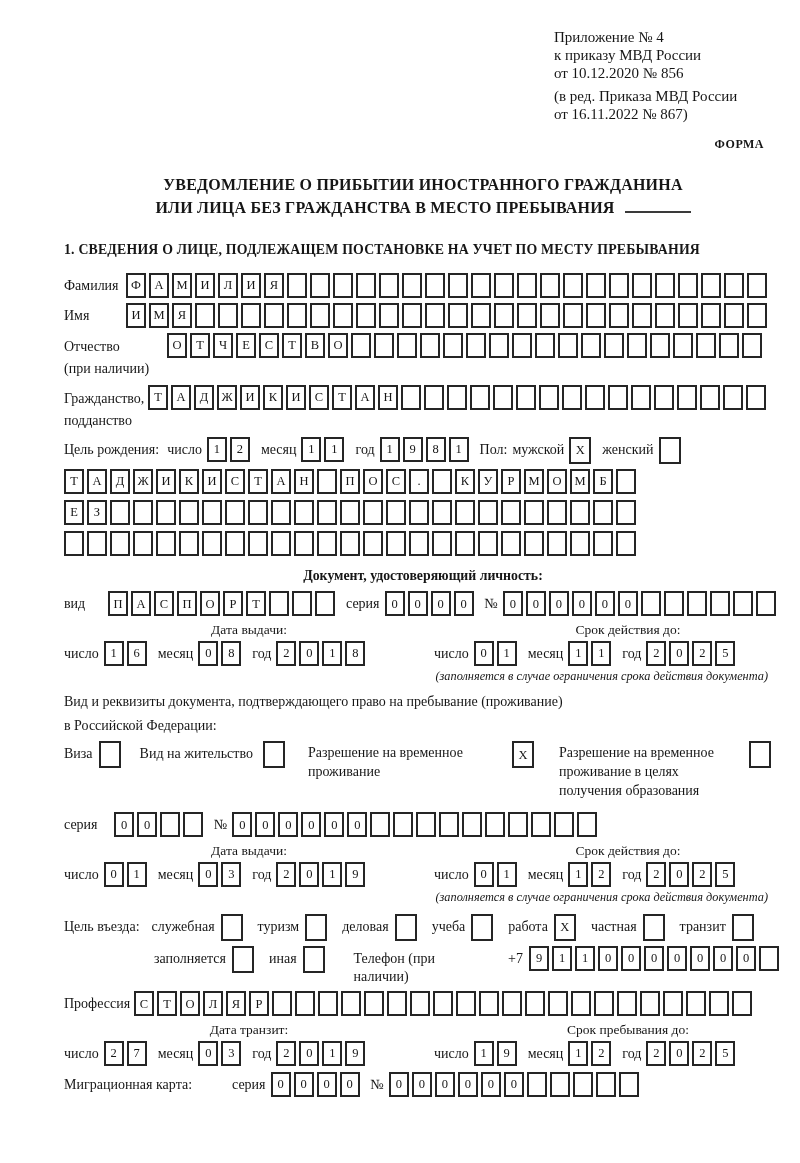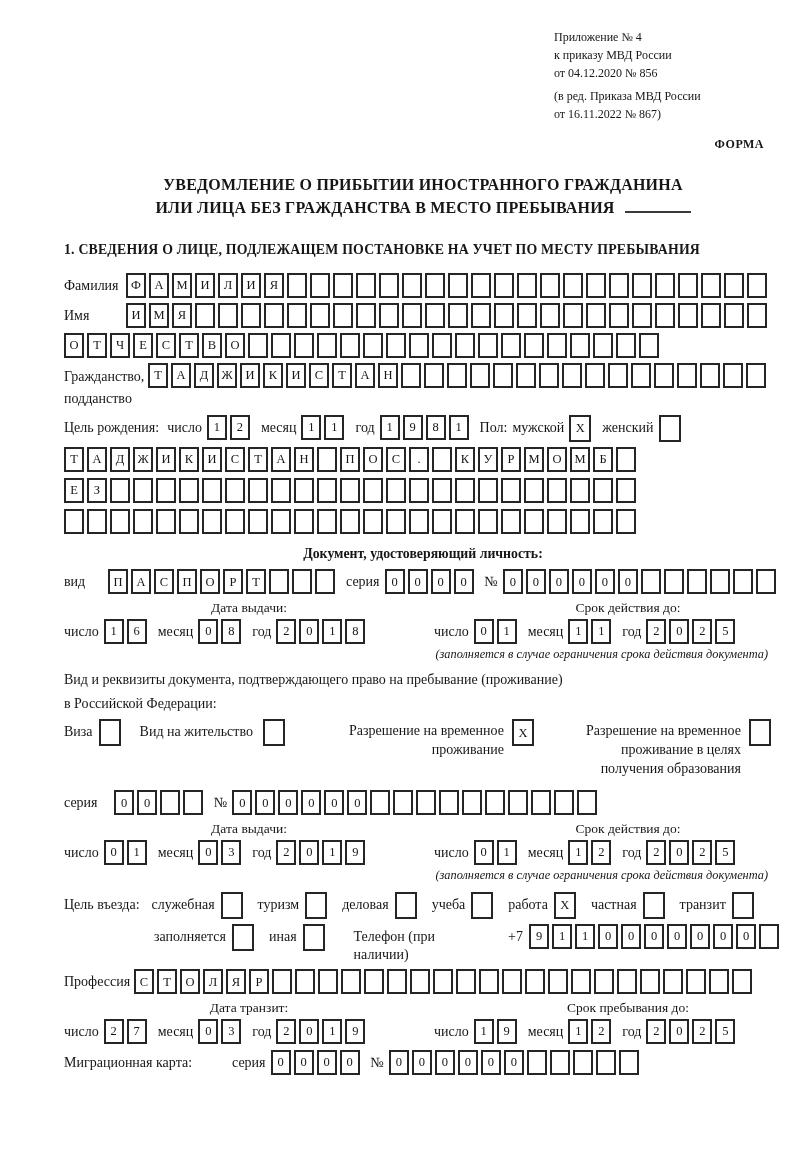--- a/index.html
+++ b/index.html
@@ -3,21 +3,21 @@
 <meta charset="utf-8">
 <style>
   html,body{margin:0;padding:0;background:#e9e9e9;}
   .page{
     width:800px;height:1163px;background:#ffffff;box-sizing:border-box;
     margin:0 auto;position:relative;overflow:hidden;
     padding:28px 18px 16px 64px;
     font-family:"Liberation Serif","DejaVu Serif",serif;
     color:#161616;font-size:14px;line-height:1.3;
   }
-  .hdr{margin-left:auto;width:228px;font-size:12px;line-height:18px;}
+  .hdr{margin-left:auto;width:228px;font-size:15px;line-height:18px;}
   .hdr .gaptop{margin-top:5px;}
   .forma{text-align:right;font-weight:bold;font-size:12px;margin-top:14px;letter-spacing:.5px;padding-right:18px;}
   .title{text-align:center;font-weight:bold;font-size:16px;margin-top:20px;line-height:23px;letter-spacing:.2px;}
   .blank{display:inline-block;width:66px;border-bottom:2px solid #3a3a3a;margin-left:10px;}
   .sect{font-weight:bold;font-size:13.8px;margin-top:22px;margin-bottom:14px;letter-spacing:.2px;}
 
   .frow{display:flex;align-items:flex-start;margin-bottom:5px;}
   .lbl{flex:none;padding-top:4px;}
   .lbl2{flex:none;display:flex;flex-direction:column;line-height:22px;padding-top:3px;}
   .mr{margin-right:12px;}
@@ -37,38 +37,38 @@
   .dt-right{flex:1;text-align:center;padding-left:40px;}
   .daterow{display:flex;margin-bottom:3px;}
   .dgrp{display:flex;align-items:flex-start;}
   .dgrp.wleft{width:370px;flex:none;}
   .dgrp .dlbl:first-child{margin-left:0;}
   .note{font-size:12.3px;text-align:right;padding-right:14px;margin-bottom:8px;font-style:italic;}
   .intro{margin-bottom:6px;}
   .permits{display:flex;align-items:flex-start;margin:4px 0 12px 0;}
   .popt{display:flex;align-items:flex-start;}
   .plbl{padding-top:4px;}
-  .pc{text-align:right;line-height:19px;padding-top:2px;}
+  .pc{text-align:left;line-height:19px;padding-top:2px;}
   .wp1{margin-right:6px;} 
   .wp2{margin-left:16px;margin-right:10px;}
   .wp3{width:196px;margin-left:20px;margin-right:8px;}
   .wp4{width:182px;margin-left:22px;margin-right:8px;}
   .gap8 > .plbl{margin-left:12px;margin-right:6px;}
   .indent{margin-left:90px;}
   .phonepfx{padding-top:4px;margin:0 6px 0 14px;}
 </style>
 </head>
 <body>
 
 <div class="page">
 
   <div class="hdr">
     <div>Приложение № 4</div>
     <div>к приказу МВД России</div>
-    <div>от 04.12.2020 № 856</div>
+    <div>от 10.12.2020 № 856</div>
     <div class="gaptop">(в ред. Приказа МВД России</div>
     <div>от 16.11.2022 № 867)</div>
   </div>
 
   <div class="forma">ФОРМА</div>
 
   <div class="title">
     <div>УВЕДОМЛЕНИЕ О ПРИБЫТИИ ИНОСТРАННОГО ГРАЖДАНИНА</div>
     <div><span>ИЛИ ЛИЦА БЕЗ ГРАЖДАНСТВА В МЕСТО ПРЕБЫВАНИЯ</span><span class="blank"></span></div>
   </div>
@@ -137,20 +137,24 @@
         <span class="cell"></span>
         <span class="cell"></span>
         <span class="cell"></span>
         <span class="cell"></span>
         <span class="cell"></span>
         <span class="cell"></span>
       </span>
   </div>
 
   <div class="frow">
+    <span class="lbl2 w91 mr">
+      <span>Отчество</span>
+      <span>(при наличии)</span>
+    </span>
     <span class="cells">
         <span class="cell">О</span>
         <span class="cell">Т</span>
         <span class="cell">Ч</span>
         <span class="cell">Е</span>
         <span class="cell">С</span>
         <span class="cell">Т</span>
         <span class="cell">В</span>
         <span class="cell">О</span>
         <span class="cell"></span>

